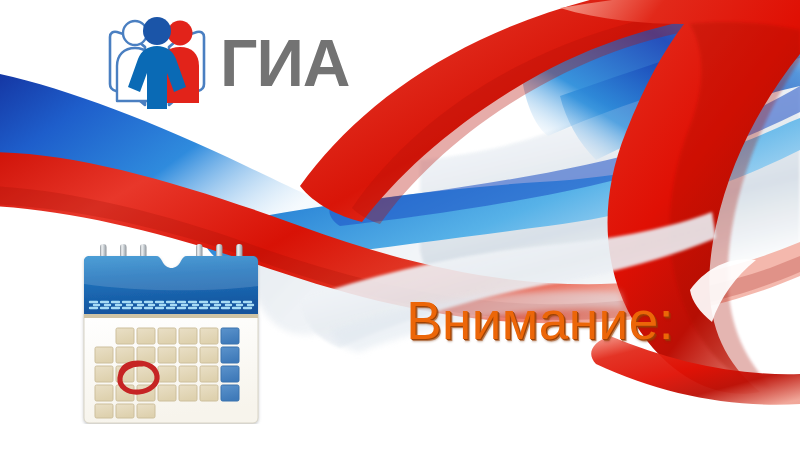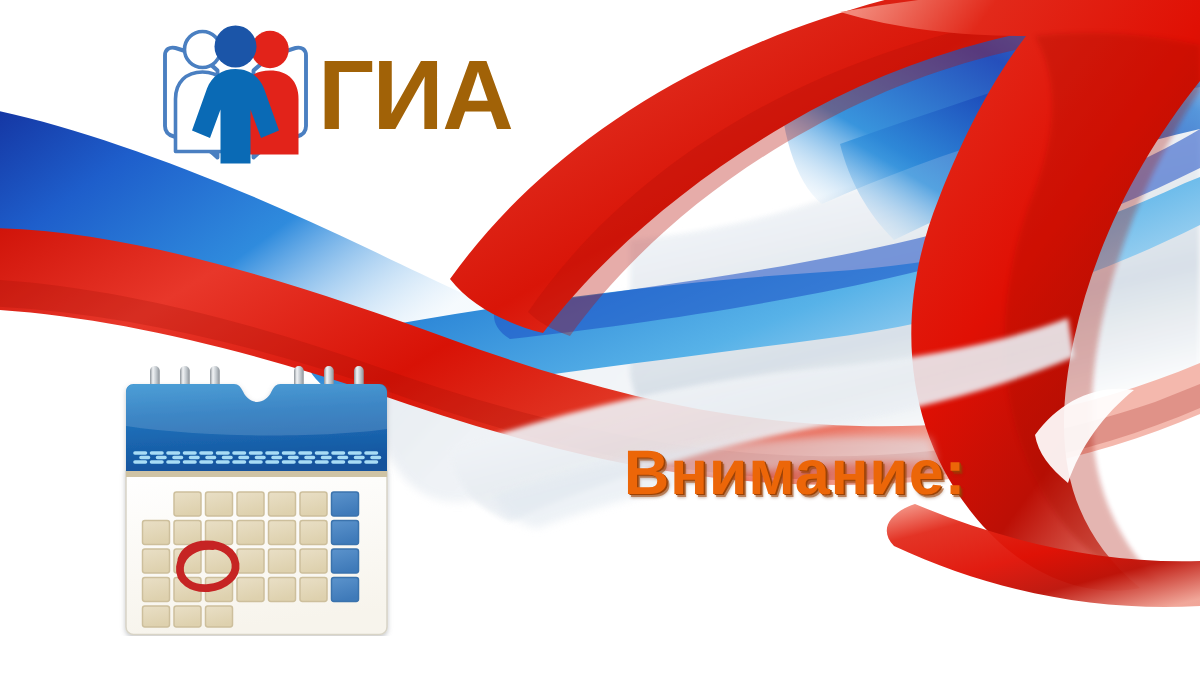--- a/index.html
+++ b/index.html
@@ -44,46 +44,46 @@
     width: 106px;
     height: 104px;
     flex: 0 0 auto;
   }
   #gia-wordmark {
     font-family: "Liberation Sans", sans-serif;
     font-weight: 700;
     font-size: 66px;
     line-height: 1;
     letter-spacing: -1px;
-    color: #a16207;
+    color: #737373;
     text-shadow: 1px 1px 0 rgba(255,255,255,0.85);
-    margin-left: 0;
+    margin-left: 8px;
     margin-top: 4px;
     white-space: nowrap;
   }
 
   
   #calendar {
     position: absolute;
     left: 76px;
     top: 240px;
     width: 190px;
     height: 184px;
   }
 
   
   #headline {
     position: absolute;
-    left: 330px;
+    left: 340px;
     top: 292px;
     width: 400px;
     text-align: center;
     font-family: "Liberation Sans", sans-serif;
-    font-weight: 700;
-    font-size: 42px;
+    font-weight: 400;
+    font-size: 53px;
     line-height: 1.08;
     color: #ec6608;
     letter-spacing: 0.5px;
     text-shadow:
        1px 1px 0 #9c4205,
        2px 2px 0 rgba(156,66,5,0.55),
        2px 3px 2px rgba(120,50,5,0.30);
   }
   #headline .line {
     display: block;

